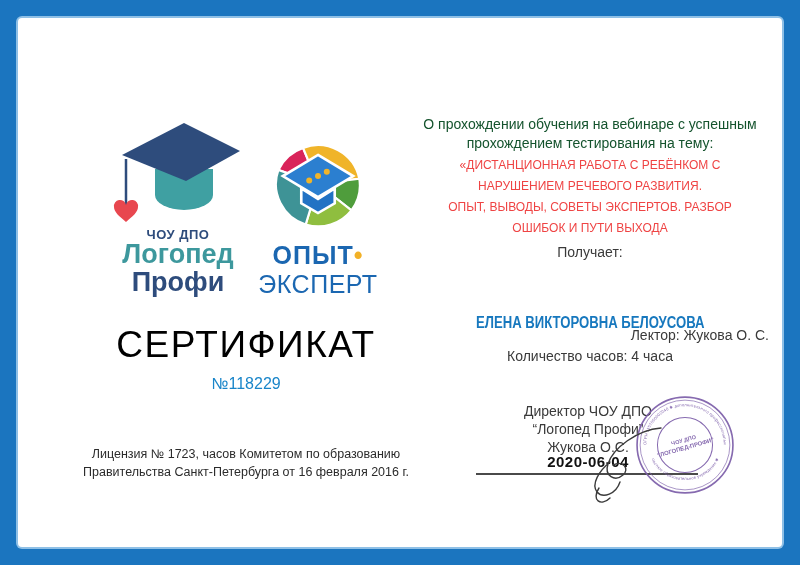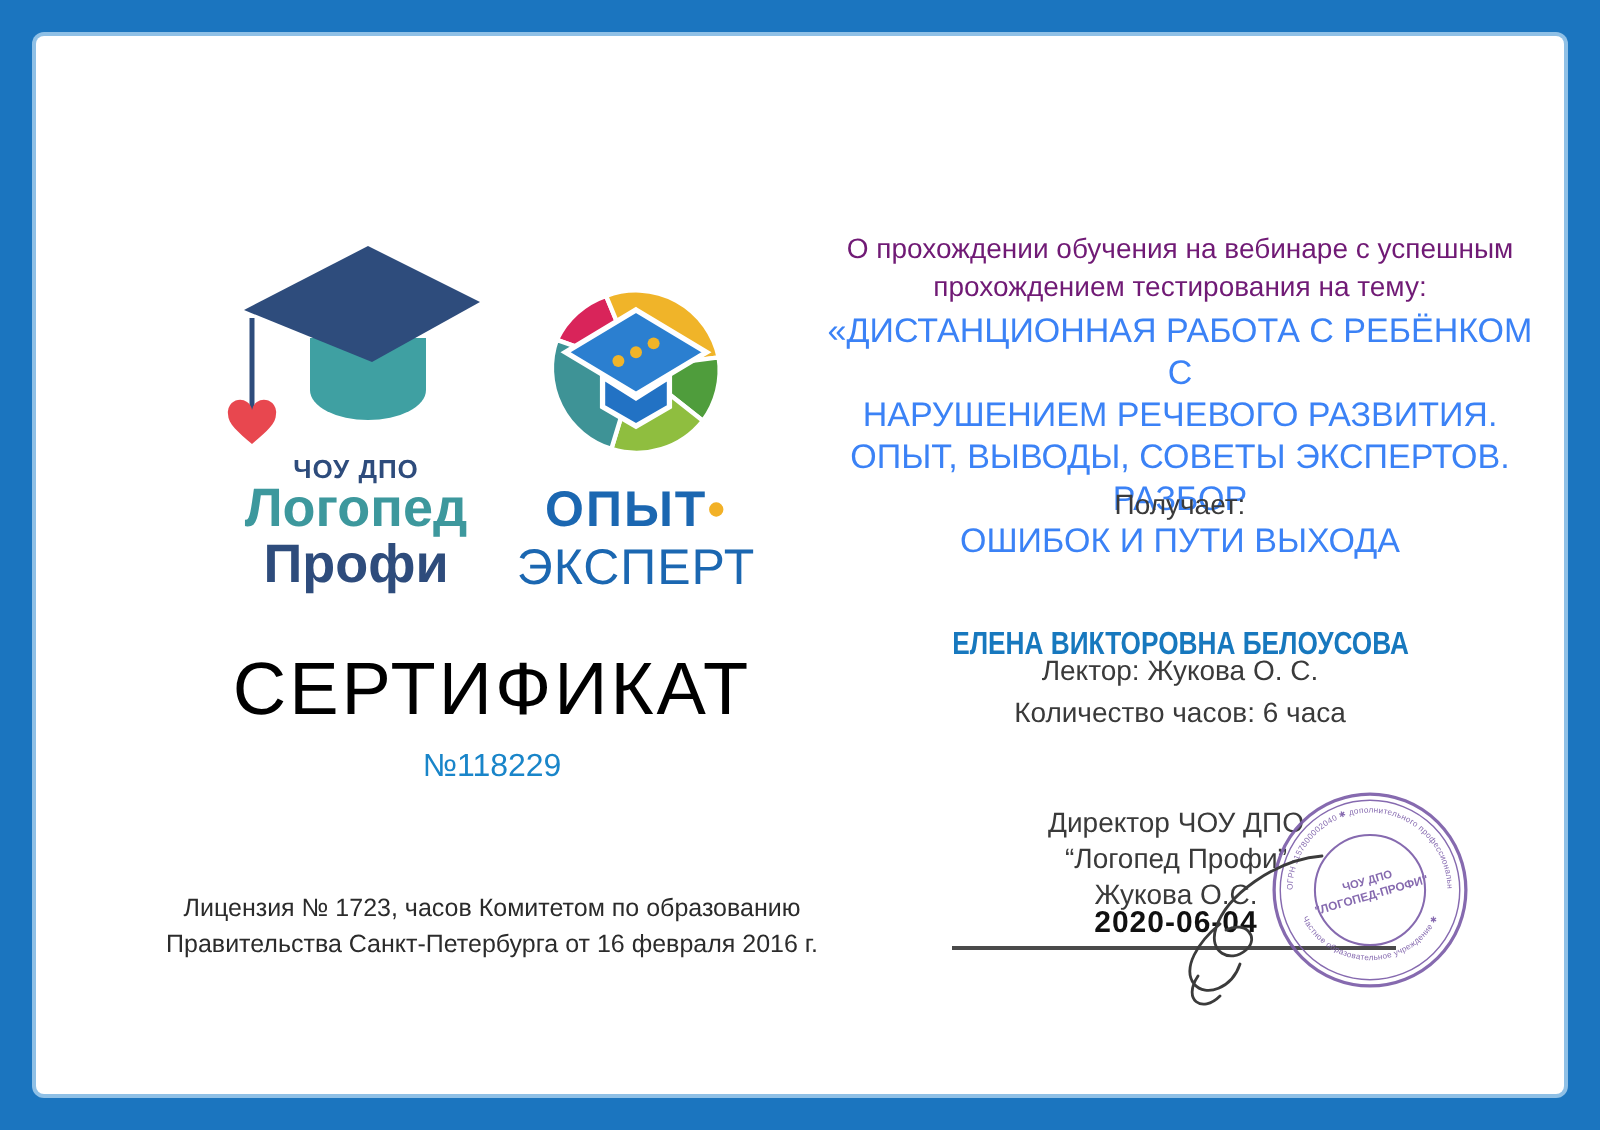--- a/index.html
+++ b/index.html
@@ -23,26 +23,26 @@
   .org-line2  { left:75px;  top:249px; width:170px; font-size:27px; font-weight:bold; color:#2E4C7C; }
   .logo2-l1   { left:230px; top:223px; width:140px; font-size:25px; font-weight:bold; color:#1B67B1; letter-spacing:1px;}
   .logo2-l2   { left:230px; top:252px; width:140px; font-size:25px; font-weight:normal; color:#1B67B1; letter-spacing:.5px;}
   .logo2-dot  { color:#F2B127; }
   .cert-title { left:48px;  top:306px; width:360px; font-size:37px; color:#000000; letter-spacing:1.5px; font-weight:400;}
   .cert-num   { left:48px;  top:357px; width:360px; font-size:16px; color:#1985C9; }
   .license    { left:48px;  top:427px; width:360px; font-size:12.5px; line-height:18px; color:#2b2b2b; }
 
   
   .rcol  { left:393px; width:358px; }
-  .intro { top:97px;  font-size:14px; line-height:19px; color:#701a75; }
-  .topic { top:137px; font-size:17px; line-height:21px; color:#3b82f6; }
+  .intro { top:97px;  font-size:14px; line-height:19px; color:#14532d; }
+  .topic { top:137px; font-size:12px; line-height:21px; color:#ef4444; }
   .gets  { top:226px; font-size:14px; color:#3a3a3a; }
   .rname { top:250px; font-size:16px; font-weight:bold; color:#1778BE;margin-top:46px; }
   .rname .cond { display:inline-block; transform:scaleX(.82); white-space:nowrap; }
-  .lect  { top:309px; font-size:14px; color:#3a3a3a; }
+  .lect  { top:309px; font-size:14px; color:#3a3a3a;text-align:right; }
   .hours { top:330px; font-size:14px; color:#3a3a3a; }
   .director { left:455px; top:384px; width:230px; font-size:14px; line-height:18px; color:#3a3a3a; }
   .datev    { left:455px; top:435px; width:230px; font-size:15px; font-weight:bold; color:#111; letter-spacing:.5px;}
   .sign-line{ left:458px; top:455px; width:222px; height:2px; background:#4a4a4a; }
   .stamp    { left:616px; top:376px; width:102px; height:102px; opacity:.92; }
   .signature{ left:545px; top:396px; width:118px; height:98px; }
 </style>
 </head>
 <body>
 
@@ -102,21 +102,21 @@
     <div class="abs ctr rcol topic">
       <div>«ДИСТАНЦИОННАЯ РАБОТА С РЕБЁНКОМ С</div>
       <div>НАРУШЕНИЕМ РЕЧЕВОГО РАЗВИТИЯ.</div>
       <div>ОПЫТ, ВЫВОДЫ, СОВЕТЫ ЭКСПЕРТОВ. РАЗБОР</div>
       <div>ОШИБОК И ПУТИ ВЫХОДА</div>
     </div>
 
     <div class="abs ctr rcol gets">Получает:</div>
     <div class="abs ctr rcol rname"><span class="cond">ЕЛЕНА ВИКТОРОВНА БЕЛОУСОВА</span></div>
     <div class="abs ctr rcol lect">Лектор: Жукова О. С.</div>
-    <div class="abs ctr rcol hours">Количество часов: 6 часа</div>
+    <div class="abs ctr rcol hours">Количество часов: 4 часа</div>
 
     <div class="abs ctr director">
       <div>Директор ЧОУ ДПО</div>
       <div>“Логопед Профи”</div>
       <div>Жукова О.С.</div>
     </div>
     <div class="abs ctr datev">2020-06-04</div>
     <div class="abs sign-line"></div>
 
     <svg class="abs stamp" viewBox="0 0 100 100">

